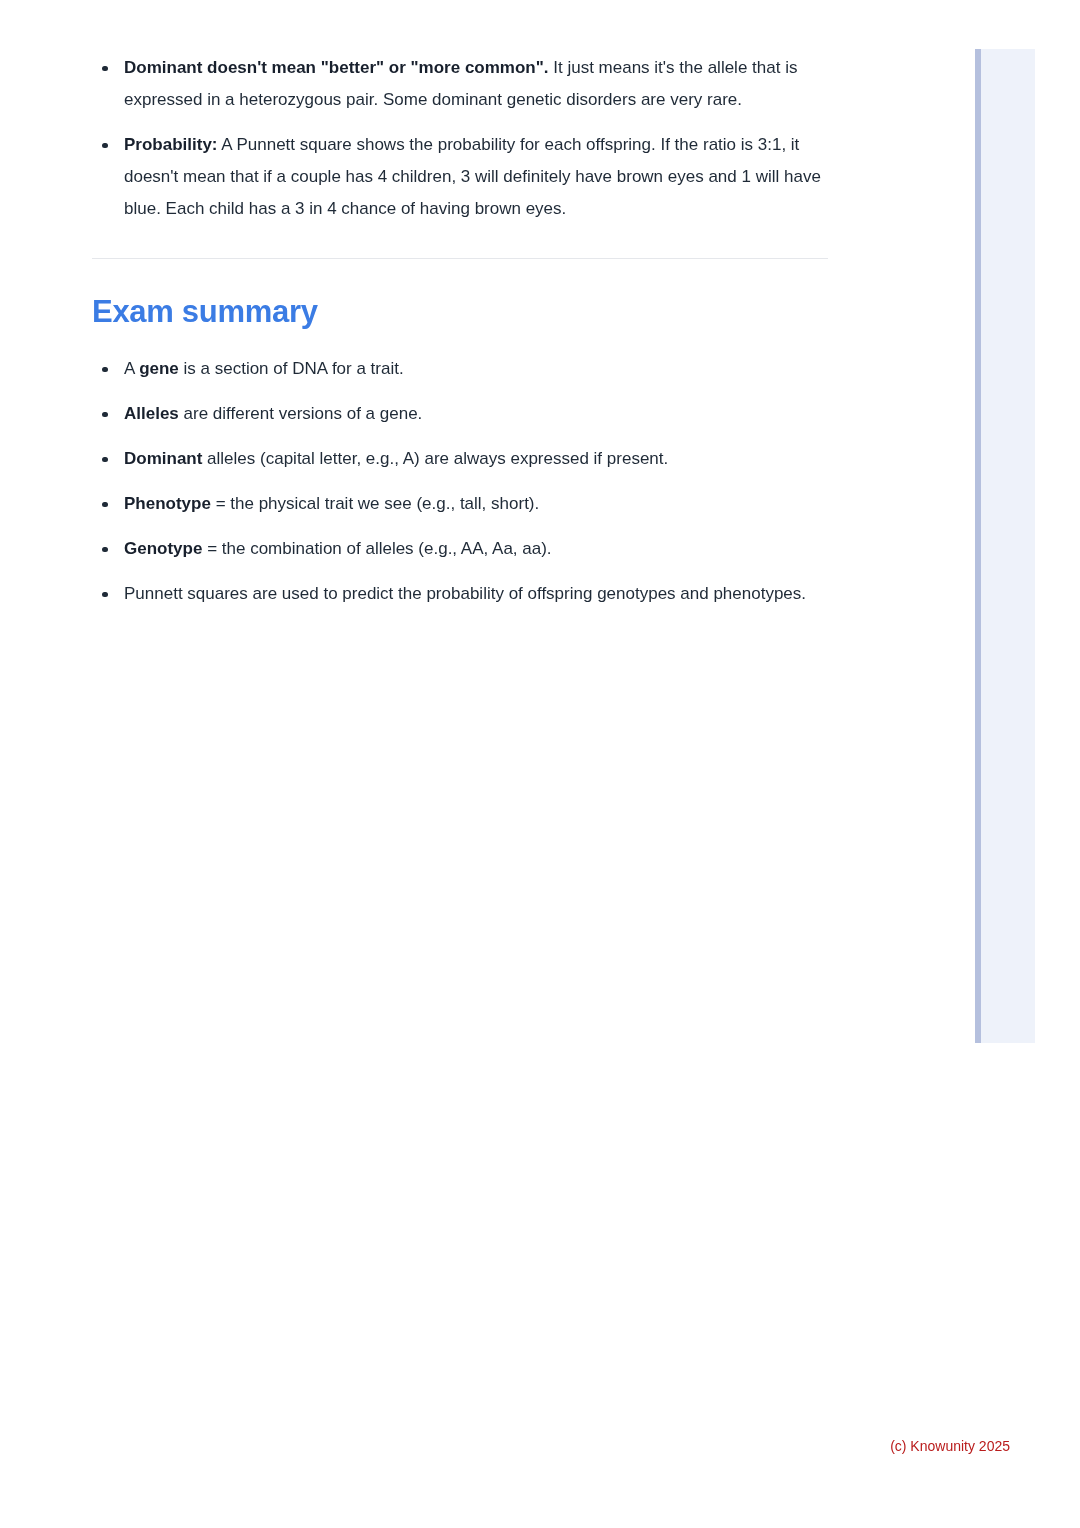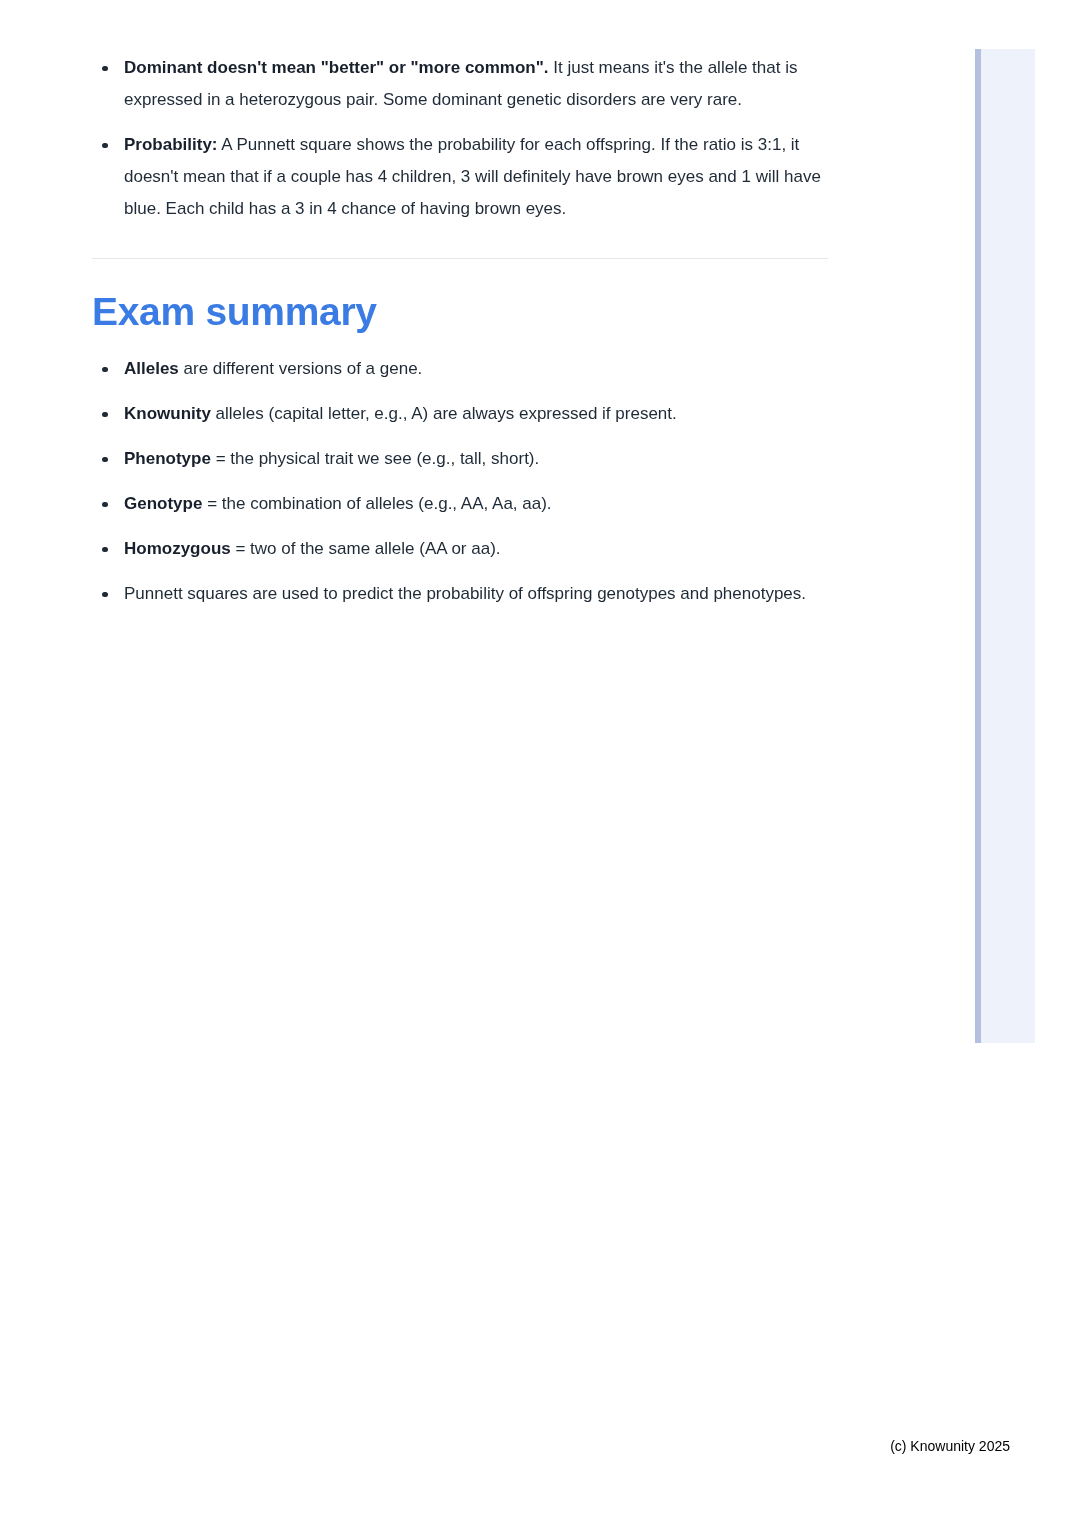--- a/index.html
+++ b/index.html
@@ -43,21 +43,21 @@
     background: #1f2a37;
   }
   ul.bullets li b, ul.bullets li .seg-bold { font-weight: 700; color: #18202d; }
   .divider {
     height: 1px;
     background: #e5e7eb;
     margin: 33px 0 0 0;
   }
   h2.section-heading {
     margin: 34px 0 22px 0;
-    font-size: 39px;
+    font-size: 31px;
     line-height: 38px;
     font-weight: 700;
     color: #3b7ce4;
     letter-spacing: -0.3px;
   }
   .side-strip {
     position: absolute;
     top: 49px;
     left: 975px;
     width: 60px;
@@ -71,45 +71,45 @@
     width: 6px;
     height: 100%;
     background: #b5c0de;
   }
   .footer {
     position: absolute;
     top: 1436px;
     right: 70px;
     font-size: 14px;
     line-height: 20px;
-    color: #000000;
+    color: #b91c1c;
   }
 </style>
 </head>
 <body>
 
 <div class="page">
 
   <div class="content">
 
     <ul class="bullets">
         <li><span class="seg-bold">Dominant doesn't mean "better" or "more common".</span><span> It just means it's the allele that is expressed in a heterozygous pair. Some dominant genetic disorders are very rare.</span></li>
         <li><span class="seg-bold">Probability:</span><span> A Punnett square shows the probability for </span><span style="">each</span><span> offspring. If the ratio is 3:1, it doesn't mean that if a couple has 4 children, 3 will definitely have brown eyes and 1 will have blue. Each child has a 3 in 4 chance of having brown eyes.</span></li>
       </ul>
 
     <div class="divider"></div>
 
     <h2 class="section-heading">Exam summary</h2>
 
     <ul class="bullets">
+        <li><span>A </span><span class="seg-bold">gene</span><span> is a section of DNA for a trait.</span></li>
         <li><span class="seg-bold">Alleles</span><span> are different versions of a gene.</span></li>
-        <li><span class="seg-bold">Knowunity</span><span> alleles (capital letter, e.g., A) are always expressed if present.</span></li>
+        <li><span class="seg-bold">Dominant</span><span> alleles (capital letter, e.g., A) are always expressed if present.</span></li>
         <li><span class="seg-bold">Phenotype</span><span> = the physical trait we see (e.g., tall, short).</span></li>
         <li><span class="seg-bold">Genotype</span><span> = the combination of alleles (e.g., AA, Aa, aa).</span></li>
-        <li><span class="seg-bold">Homozygous</span><span> = two of the same allele (AA or aa).</span></li>
         <li><span>Punnett squares are used to predict the probability of offspring genotypes and phenotypes.</span></li>
       </ul>
 
   </div>
 
   <div class="side-strip">
     <div class="strip-line"></div>
   </div>
 
   <div class="footer">(c) Knowunity 2025</div>

